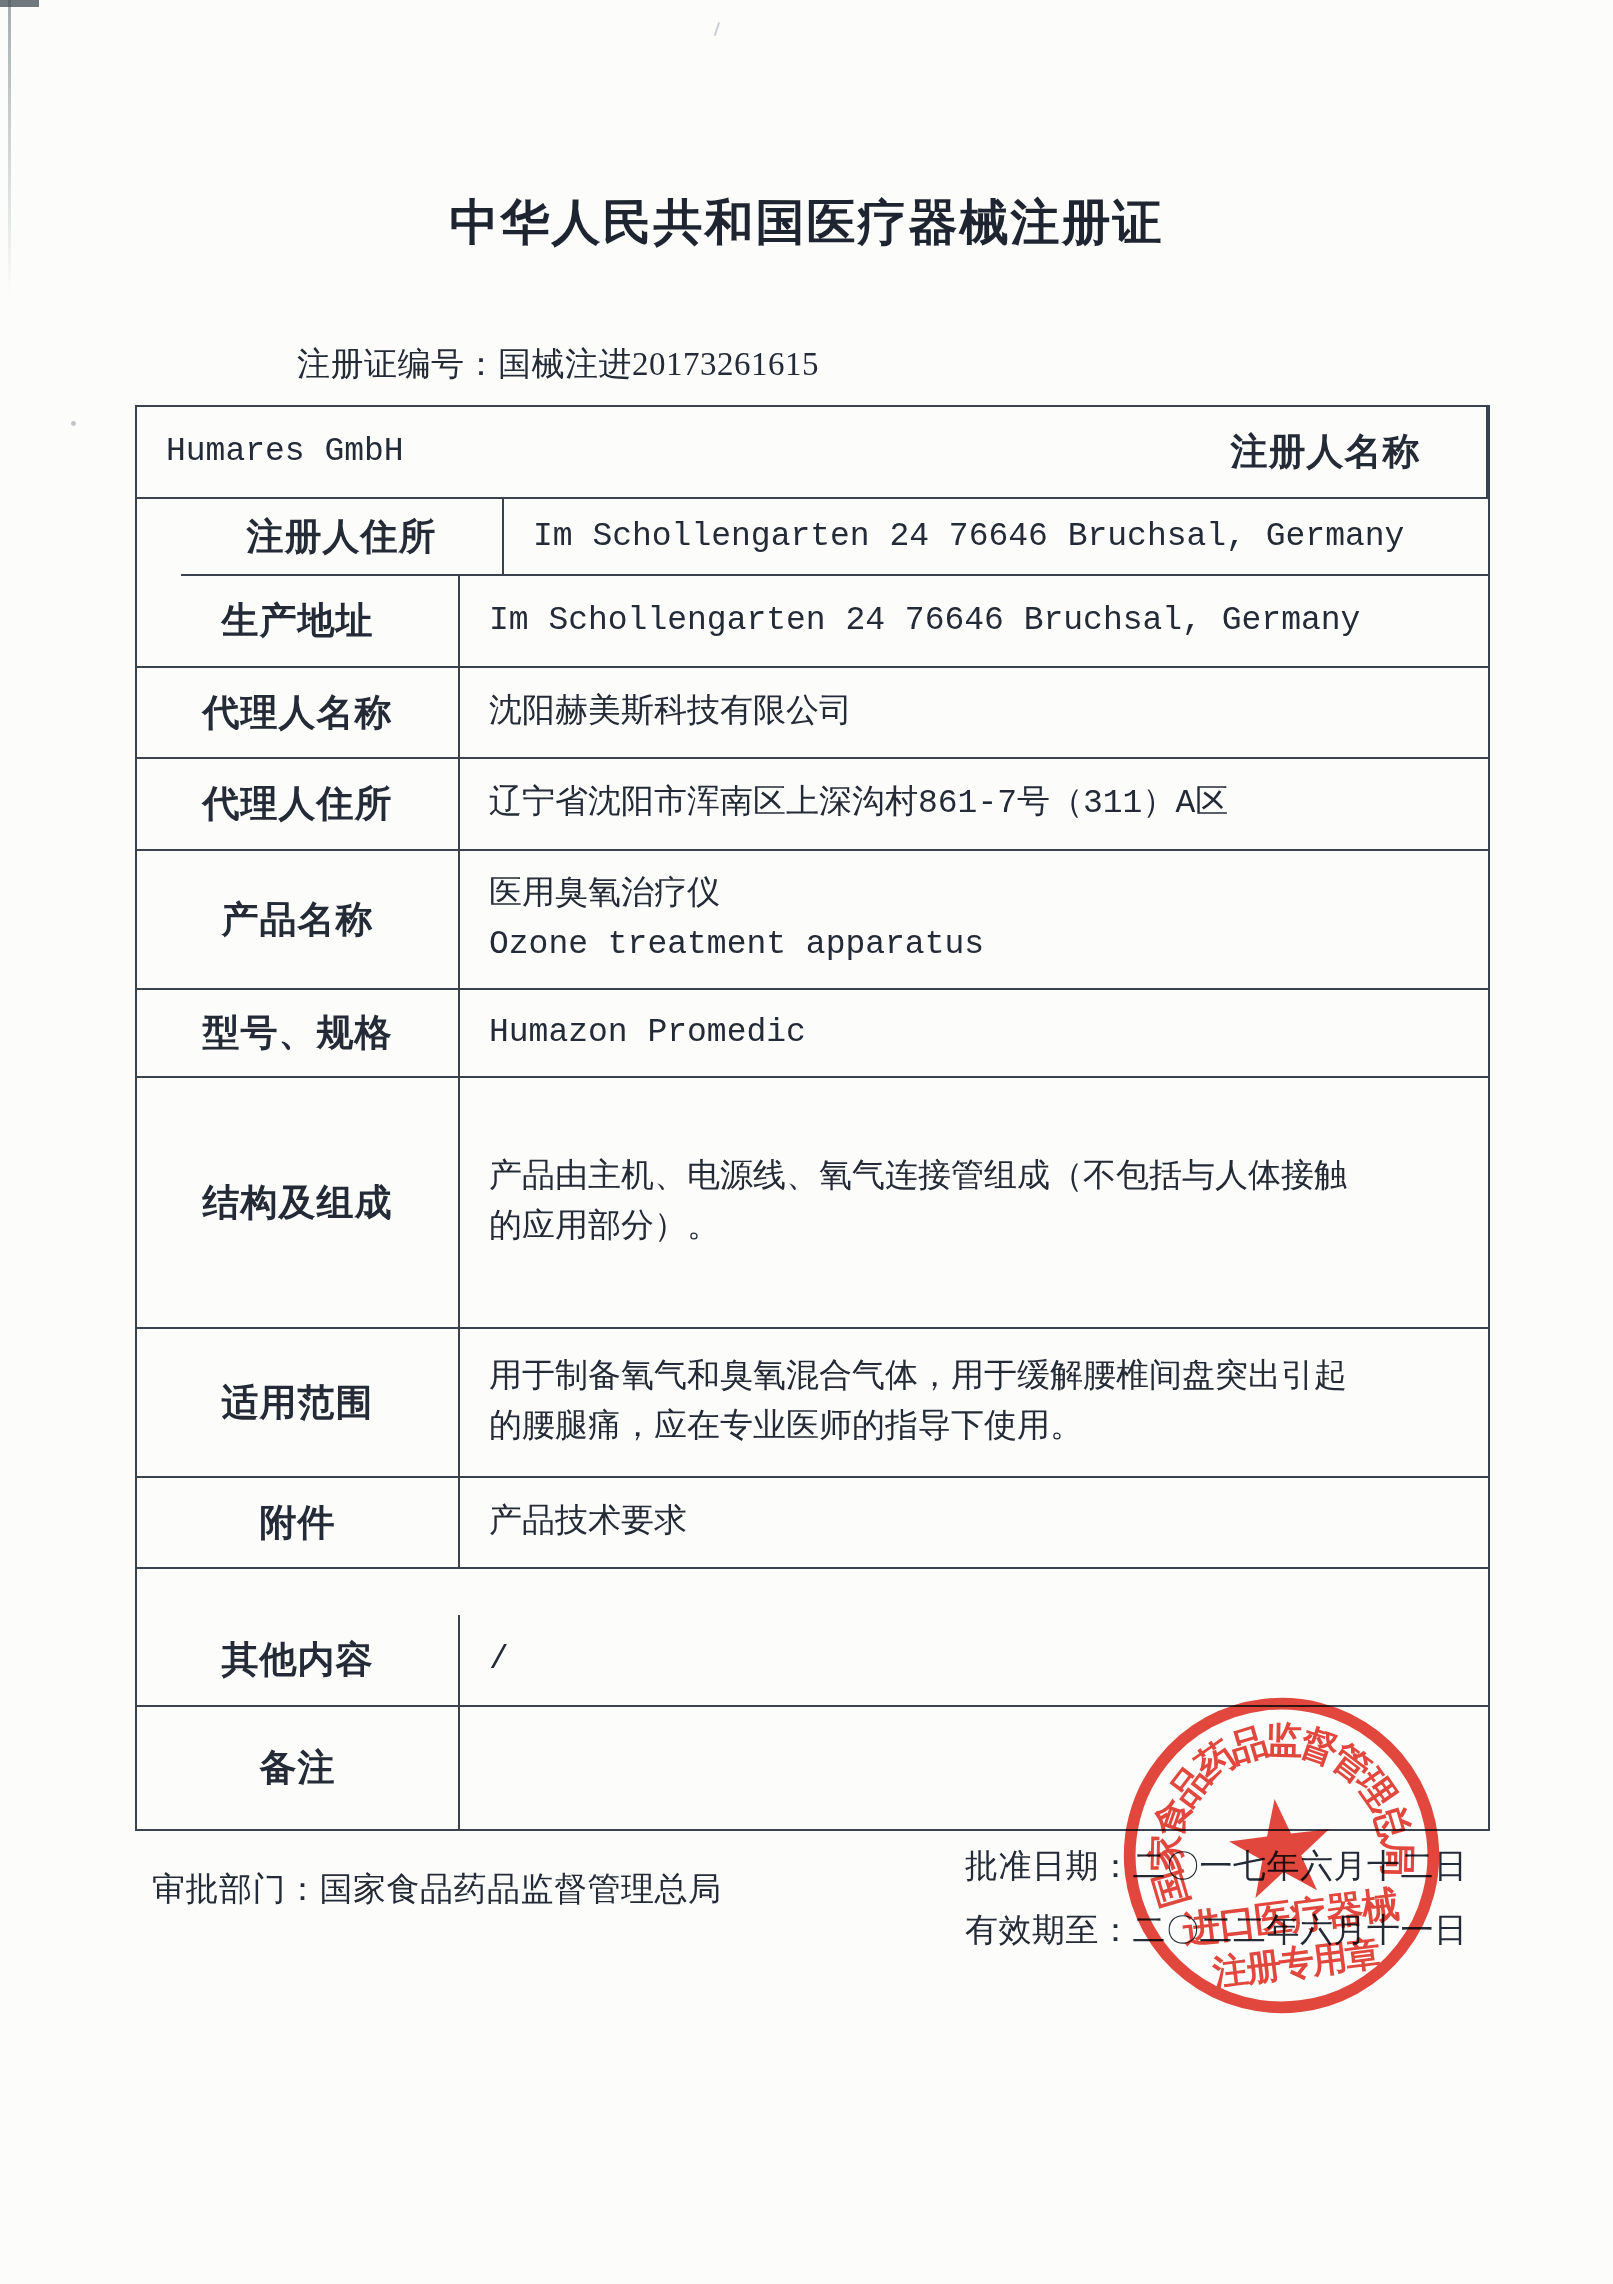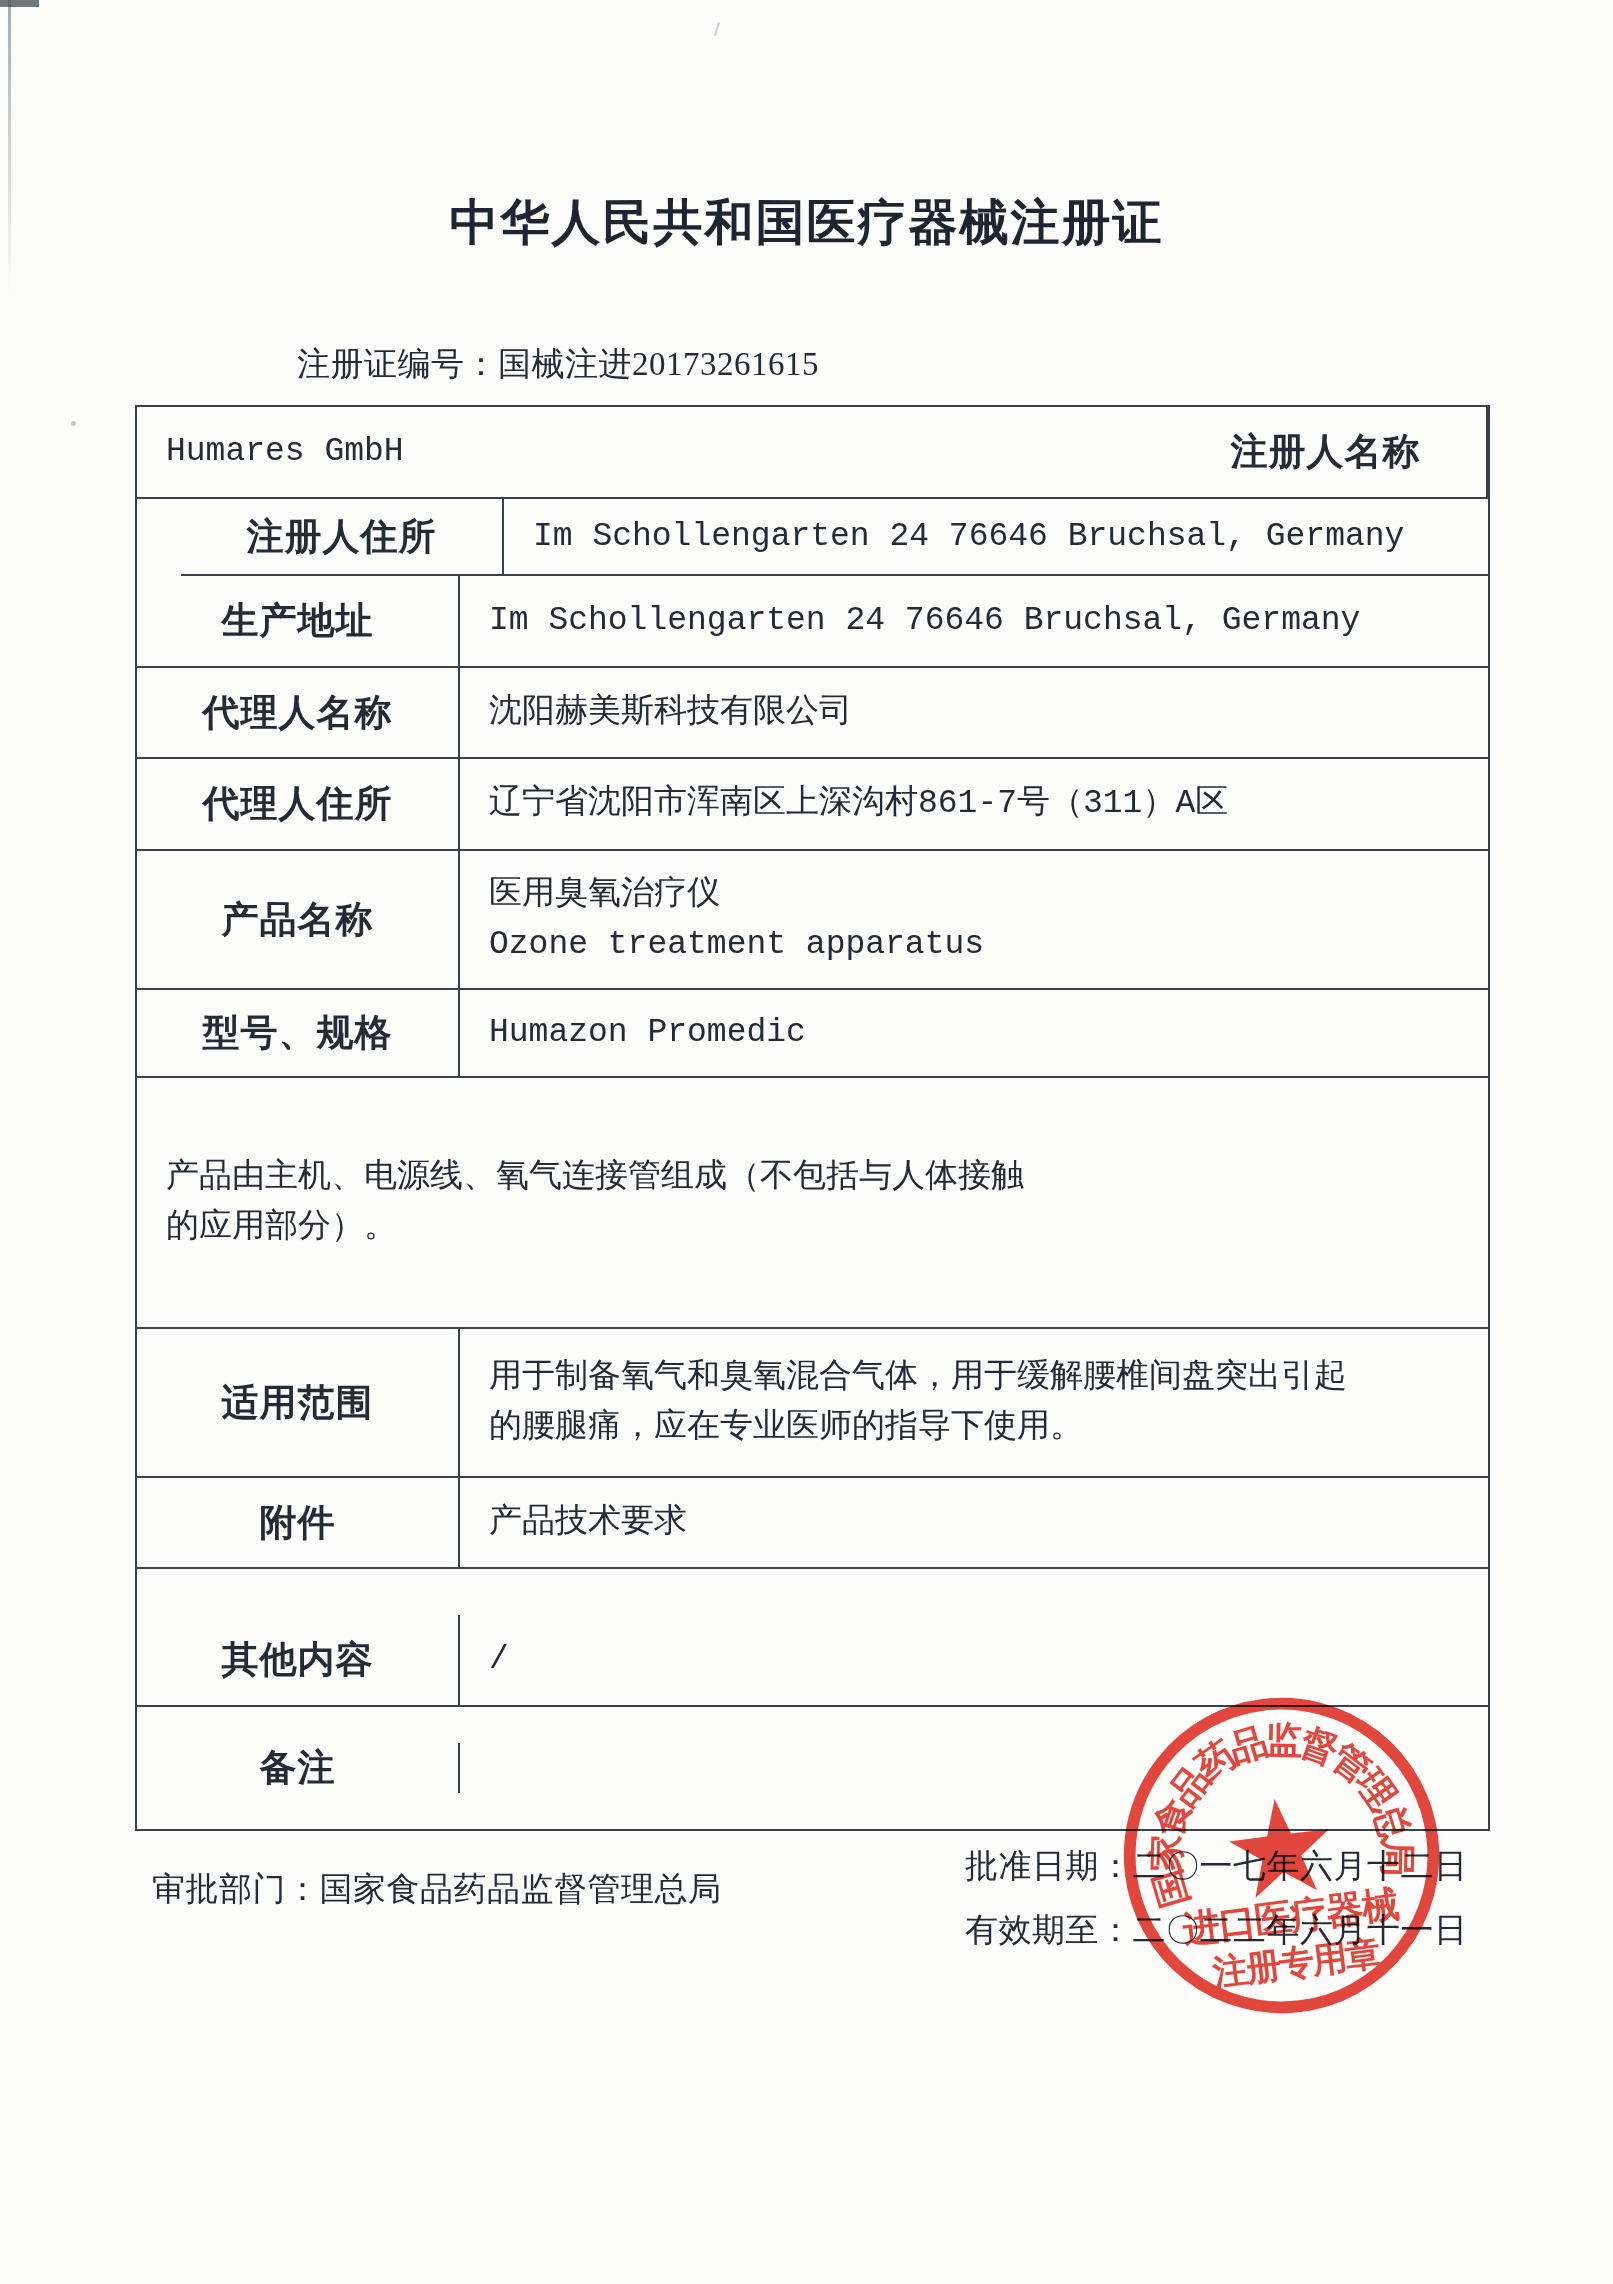--- a/index.html
+++ b/index.html
@@ -56,21 +56,21 @@
   }
   
   .reg-table{
     position:absolute;left:135px;top:405px;
     width:1355px;height:1426px;
     border:2.9px solid var(--border);
     box-sizing:border-box;
     display:flex;flex-direction:column;
   }
   .row{display:flex;border-bottom:2px solid var(--border);box-sizing:border-box;}
-  .row:last-child{border-bottom:none;align-items:center;}
+  .row:last-child{border-bottom:none;}
   .row:nth-child(1){height:92px;}
   .row:nth-child(2){height:77px;margin-left:44px;}
   .row:nth-child(3){height:92px;}
   .row:nth-child(4){height:91px;}
   .row:nth-child(5){height:92px;}
   .row:nth-child(6){height:139px;}
   .row:nth-child(7){height:88px;}
   .row:nth-child(8){height:251px;}
   .row:nth-child(9){height:149px;}
   .row:nth-child(10){height:91px;}
@@ -186,20 +186,21 @@
     </div>
 
     <div class="row">
       <div class="cell label">型号、规格</div>
       <div class="cell value">
           <span class="wrap">Humazon Promedic</span>
         </div>
     </div>
 
     <div class="row">
+      <div class="cell label">结构及组成</div>
       <div class="cell value">
           <span class="wrap">产品由主机、电源线、氧气连接管组成（不包括与人体接触的应用部分）。</span>
         </div>
     </div>
 
     <div class="row">
       <div class="cell label">适用范围</div>
       <div class="cell value">
           <span class="wrap">用于制备氧气和臭氧混合气体，用于缓解腰椎间盘突出引起的腰腿痛，应在专业医师的指导下使用。</span>
         </div>

